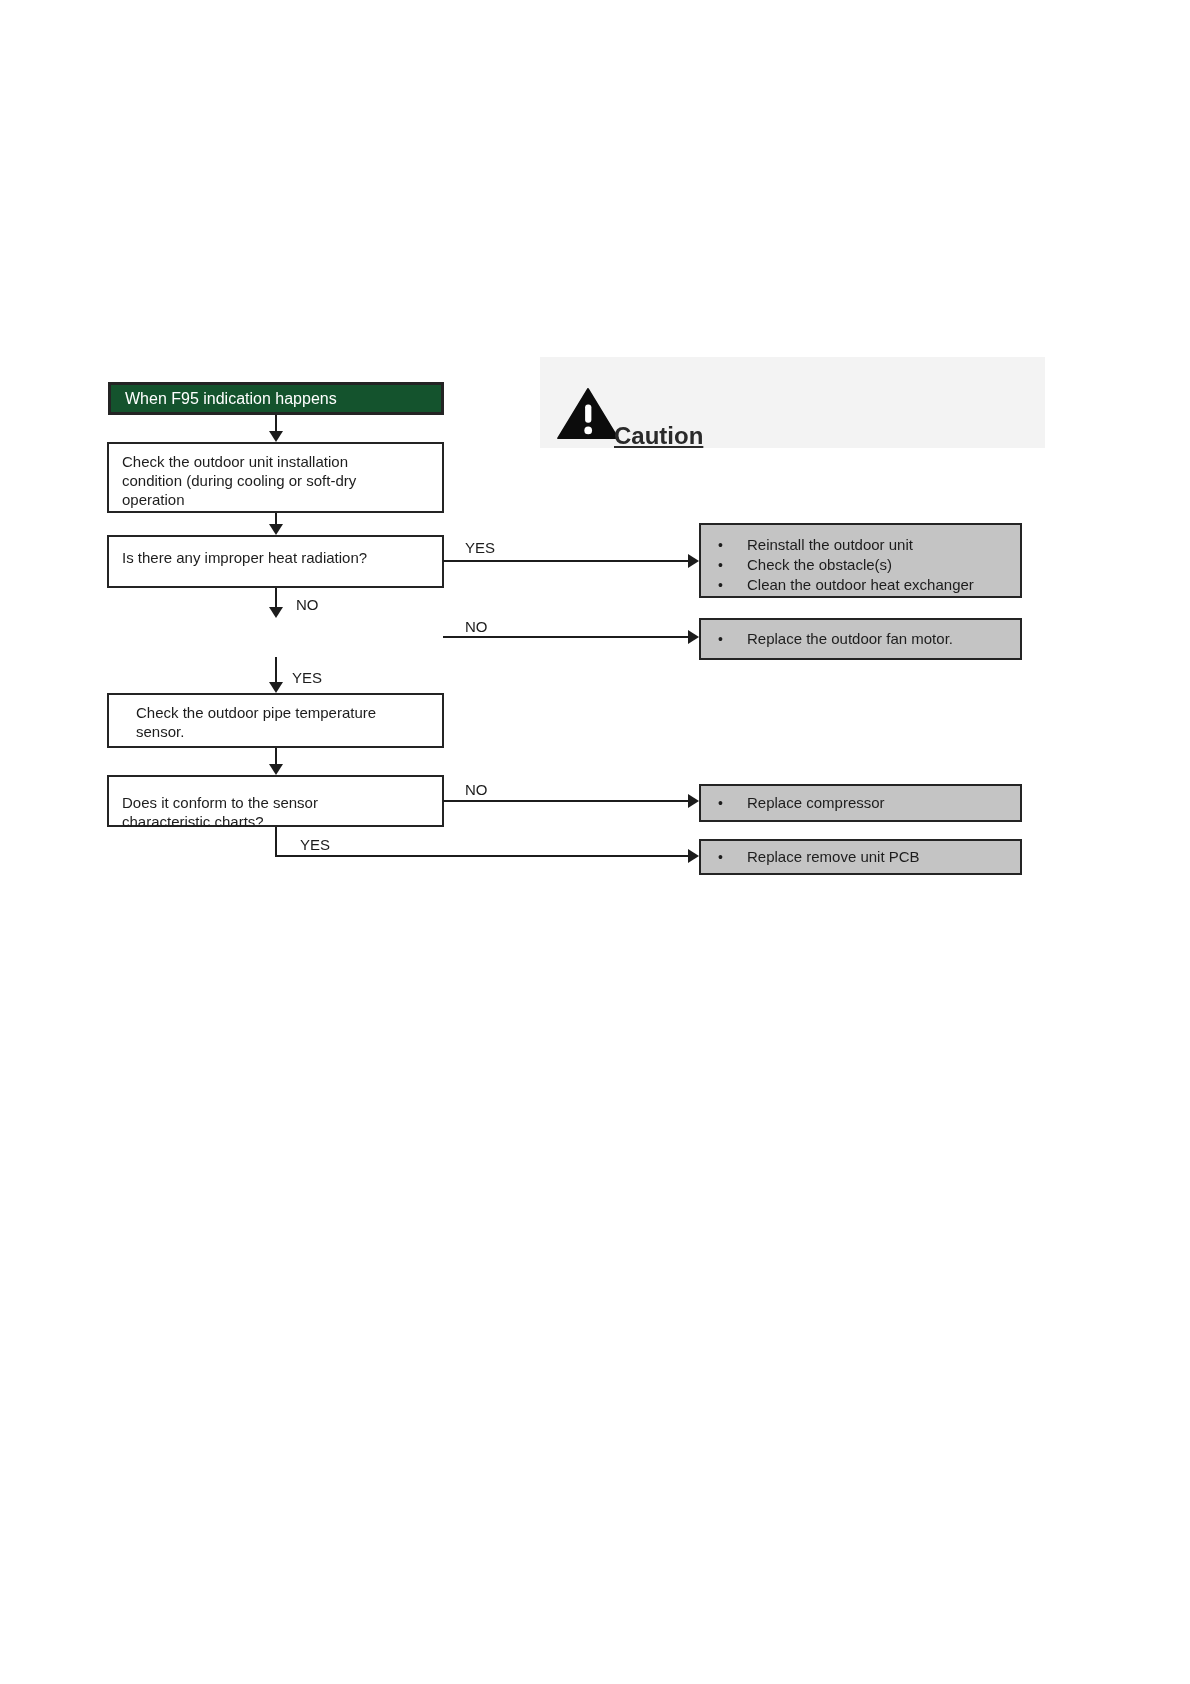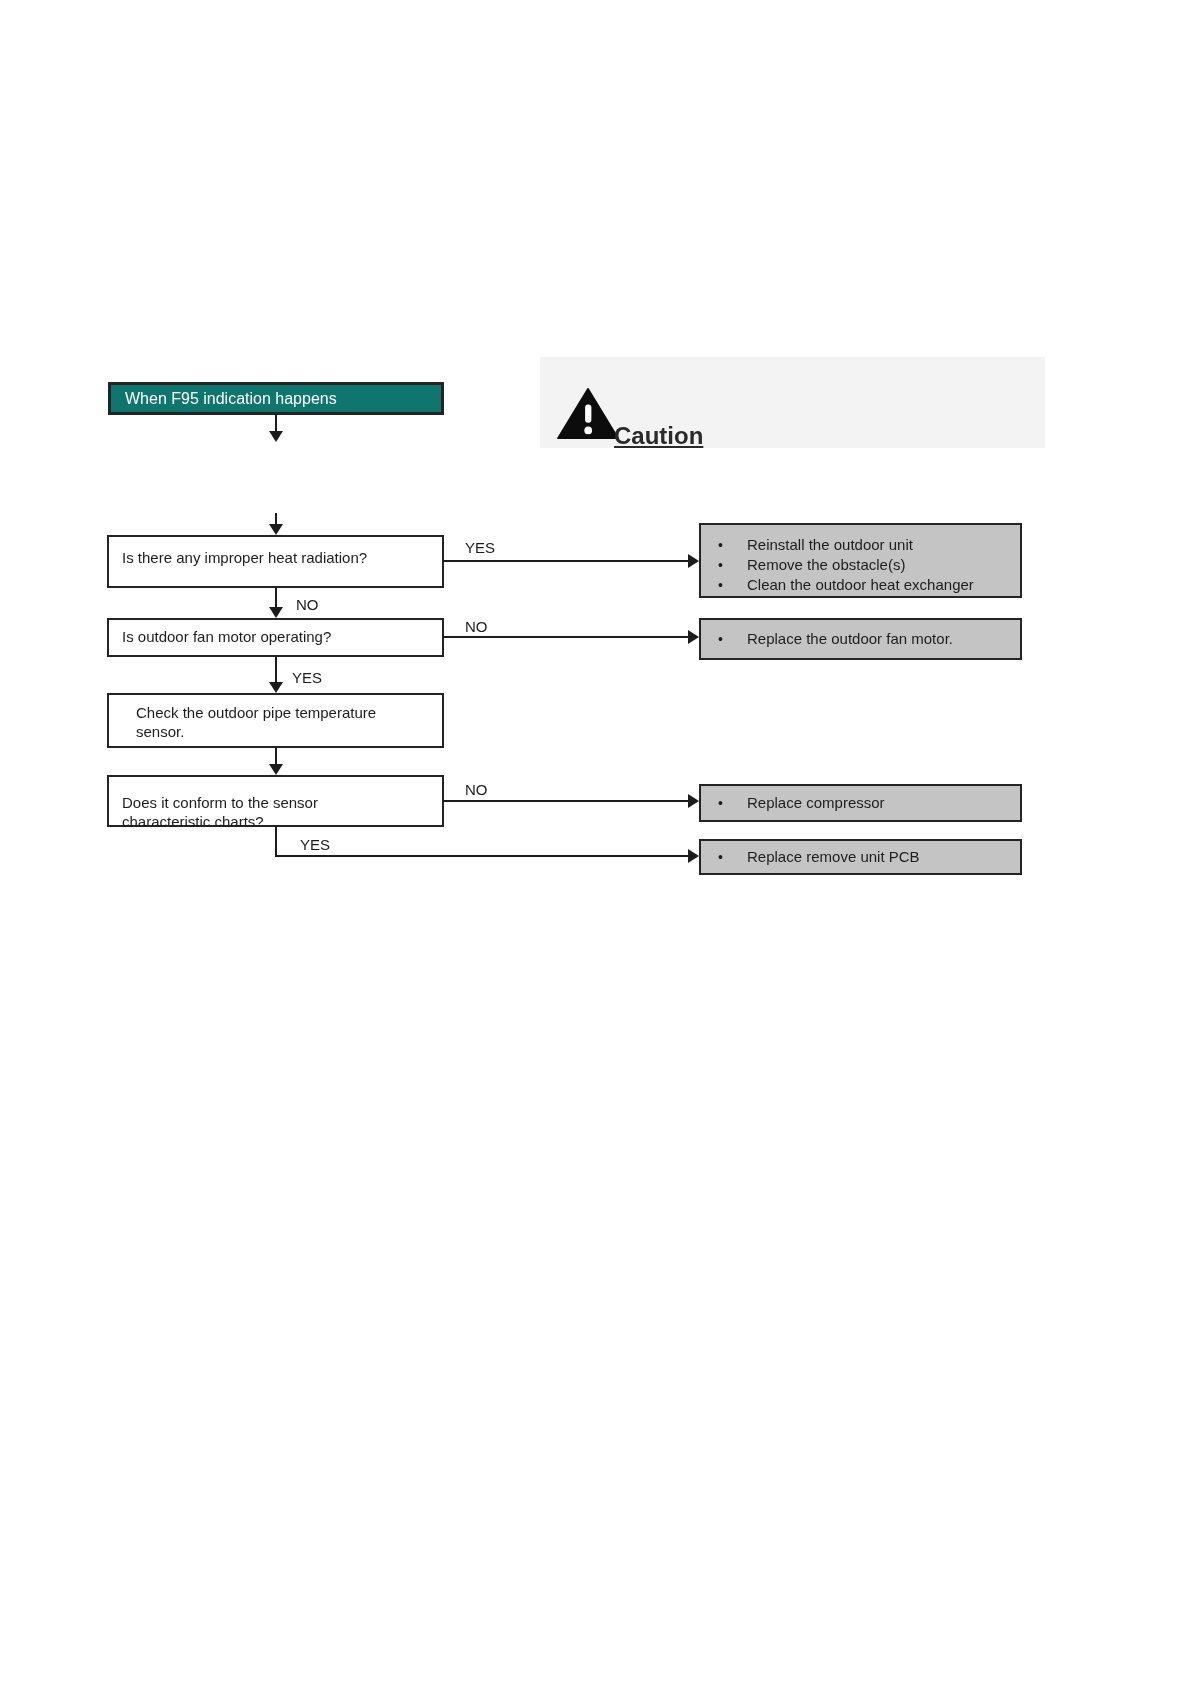--- a/index.html
+++ b/index.html
@@ -17,21 +17,21 @@
     border:2px solid #242424;
     background:#ffffff;
     font-size:15px;
     line-height:19px;
     box-sizing:border-box;
   }
   .fbox .txt{padding:8px 0 0 13px;max-width:300px;}
   .titlebox{
     position:absolute;
     border:3px solid #242424;
-    background:#0f766e;
+    background:#14532d;
     color:#ffffff;
     font-size:16px;
     box-sizing:border-box;
     display:flex;align-items:center;
     padding-left:14px;
   }
   .rbox{
     position:absolute;
     border:2px solid #242424;
     background:#c4c4c4;
@@ -94,32 +94,34 @@
     <circle cx="32.2" cy="44" r="4" fill="#ffffff"></circle>
   </svg>
 
   <div class="caution-label">Caution</div>
 
 
   <div class="titlebox" style="left:108px;top:382px;width:336px;height:33px;">
     <span>When F95 indication happens</span>
   </div>
 
+  <div class="fbox" style="left:107px;top:442px;width:337px;height:71px;">
+    <div class="txt">
+      <div>Check the outdoor unit installation</div>
+      <div>condition (during cooling or soft-dry</div>
+      <div>operation</div>
+    </div>
+  </div>
 
   <div class="fbox" style="left:107px;top:535px;width:337px;height:53px;">
     <div class="txt" style="padding-top:11px;">
       <div>Is there any improper heat radiation?</div>
     </div>
   </div>
 
-  <div class="fbox" style="left:107px;top:618px;width:337px;height:39px;">
-    <div class="txt" style="padding-top:7px;">
-      <div>Is outdoor fan motor operating?</div>
-    </div>
-  </div>
 
   <div class="fbox" style="left:107px;top:693px;width:337px;height:55px;padding-left:14px;">
     <div class="txt">
       <div>Check the outdoor pipe temperature</div>
       <div>sensor.</div>
     </div>
   </div>
 
   <div class="fbox" style="left:107px;top:775px;width:337px;height:52px;">
     <div class="txt" style="padding-top:16px;">
@@ -129,21 +131,21 @@
   </div>
 
   <div class="rbox" style="left:699px;top:523px;width:323px;height:75px;">
     <div class="rows">
       <div class="brow">
         <span class="bullet">•</span>
         <span class="btxt">Reinstall the outdoor unit</span>
       </div>
       <div class="brow">
         <span class="bullet">•</span>
-        <span class="btxt">Remove the obstacle(s)</span>
+        <span class="btxt">Check the obstacle(s)</span>
       </div>
       <div class="brow">
         <span class="bullet">•</span>
         <span class="btxt">Clean the outdoor heat exchanger</span>
       </div>
     </div>
   </div>
 
   <div class="rbox center" style="left:699px;top:618px;width:323px;height:42px;">
     <div class="rows">

